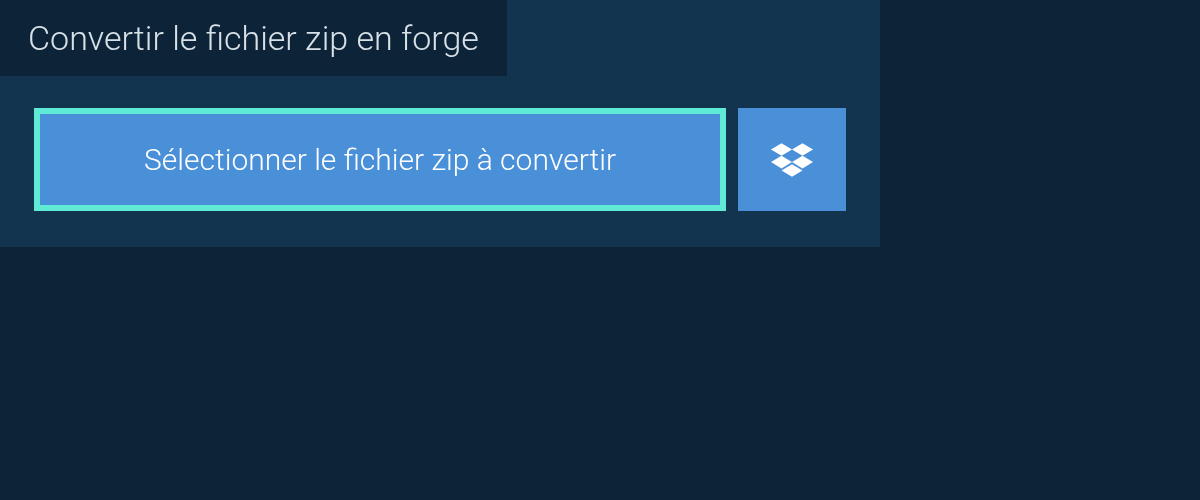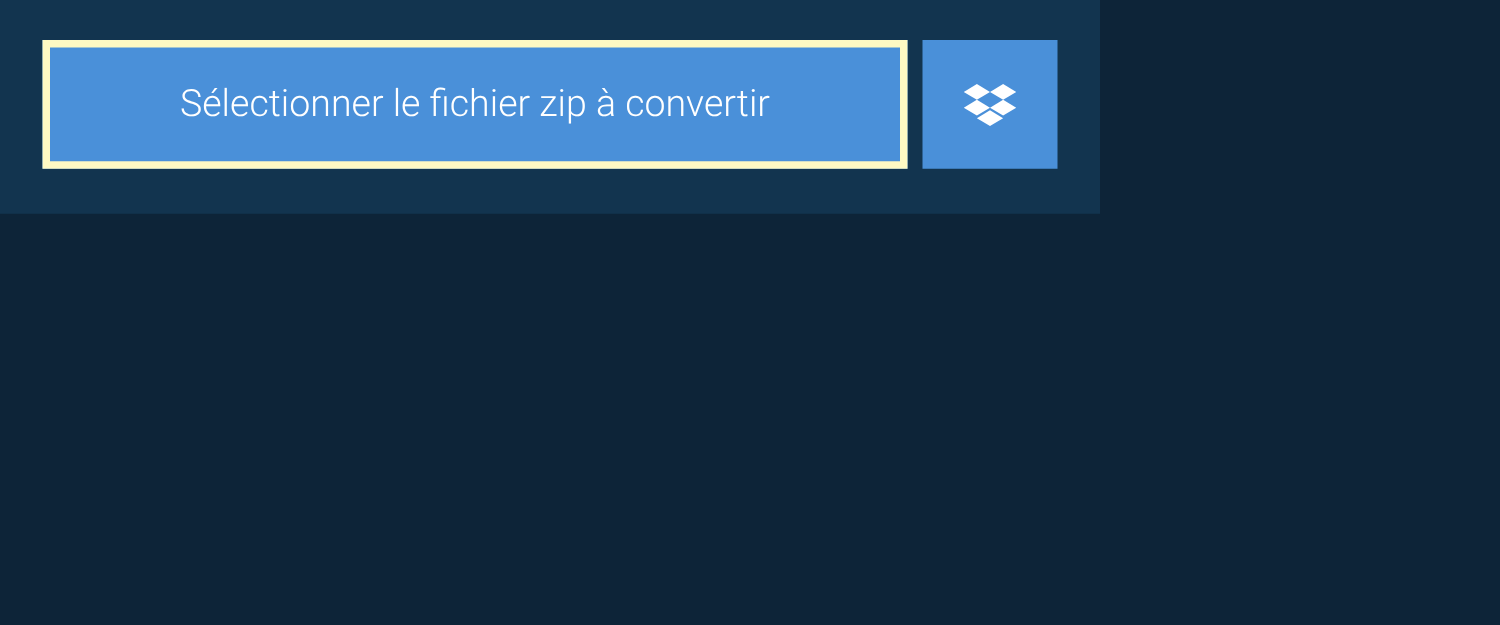--- a/index.html
+++ b/index.html
@@ -28,21 +28,21 @@
       font-size: 34px;
       font-weight: 300;
     }
     .button-row {
       display: flex;
       padding: 32px 34px 36px 34px;
       gap: 12px;
     }
     .select-file-button {
       background-color: #4a90d9;
-      border: 6px solid #fef9c3;
+      border: 6px solid #5eead4;
       padding: 28px 20px;
       flex: 1;
       text-align: center;
       color: #ffffff;
       font-size: 30px;
       font-weight: 300;
       cursor: pointer;
       display: flex;
       align-items: center;
       justify-content: center;
@@ -58,20 +58,23 @@
     .dropbox-icon {
       fill: #ffffff;
       width: 42px;
       height: 42px;
     }
   </style>
 </head>
 <body>
 
 <div class="panel">
+  <div class="tab-header">
+    <span>Convertir le fichier zip en forge</span>
+  </div>
   <div class="button-row">
     <div class="select-file-button">
       <span>Sélectionner le fichier zip à convertir</span>
     </div>
     <div class="dropbox-button">
       <svg class="dropbox-icon" viewBox="0 0 40 40">
         <path d="M10 4 L20 10 L10 16 L0 10 Z"></path>
         <path d="M30 4 L40 10 L30 16 L20 10 Z"></path>
         <path d="M10 16 L20 22 L10 28 L0 22 Z"></path>
         <path d="M30 16 L40 22 L30 28 L20 22 Z"></path>

